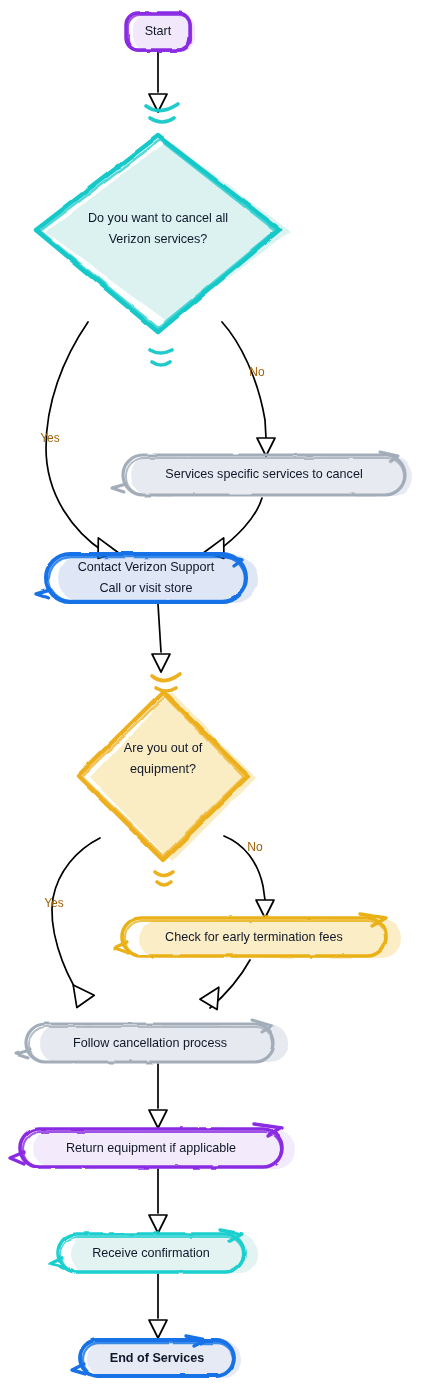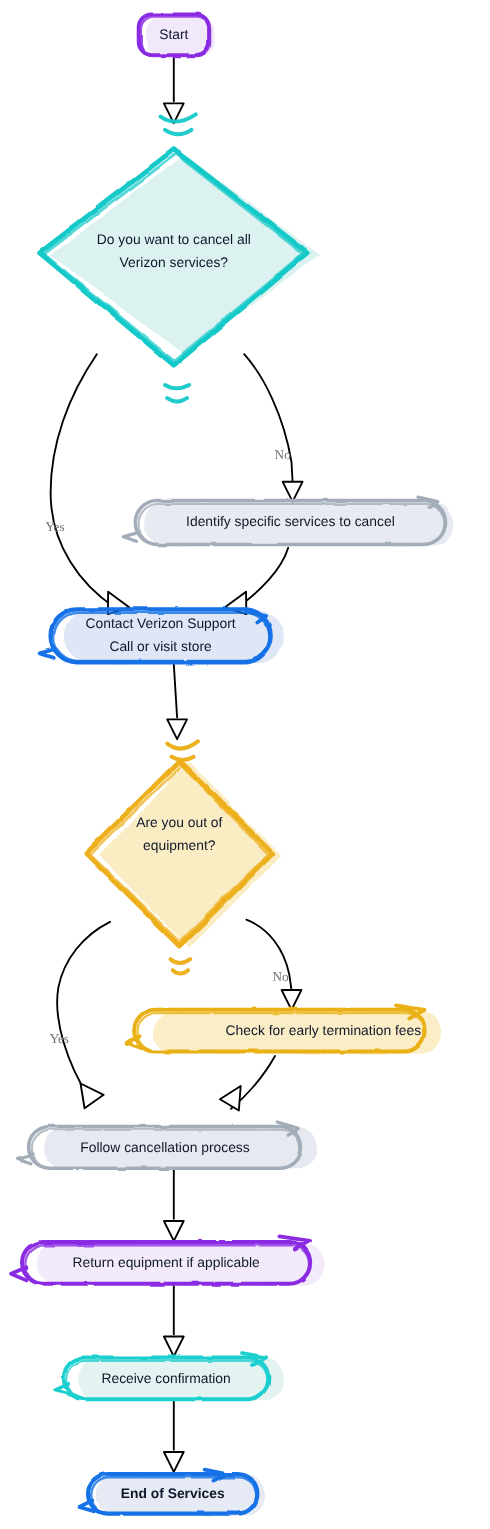--- a/index.html
+++ b/index.html
@@ -31,25 +31,24 @@
     color: #0f172a;
     font-size: 12.6px;
     line-height: 15.5px;
     font-family: "Liberation Sans", sans-serif;
     pointer-events: none;
     white-space: nowrap;
   }
   .node-text.two-line { line-height: 21px; }
   .edge-label {
     position: absolute;
-    color: #737373;
+    color: #a16207;
     font-size: 12px;
-    font-family: Liberation Serif, serif;
+    font-family: Liberation Sans, sans-serif;
     text-align: center;
-    margin-top: 41px;
   }
 </style>
 </head>
 <body>
 
 <div id="canvas">
 
   <svg id="flow-svg" viewBox="0 0 445 1390" xmlns="http://www.w3.org/2000/svg">
     <defs>
       <filter id="rough" x="-25%" y="-40%" width="150%" height="180%">
@@ -192,33 +191,33 @@
     </g>
   </svg>
 
   <div class="node-text" style="left:126px; top:24px; width:64px;">Start</div>
 
   <div class="node-text two-line" style="left:36px; top:208px; width:244px;">
     <div>Do you want to cancel all</div>
     <div>Verizon services?</div>
   </div>
 
-  <div class="node-text" style="left:123px; top:467px; width:282px;">Identify specific services to cancel</div>
+  <div class="node-text" style="left:123px; top:467px; width:282px;">Services specific services to cancel</div>
 
   <div class="node-text two-line" style="left:46px; top:557px; width:200px;">
     <div>Contact Verizon Support</div>
     <div>Call or visit store</div>
   </div>
 
   <div class="node-text two-line" style="left:78px; top:738px; width:170px;">
     <div>Are you out of</div>
     <div>equipment?</div>
   </div>
 
-  <div class="node-text" style="left:122px; top:930px; width:264px;padding-left:40px;">Check for early termination fees</div>
+  <div class="node-text" style="left:122px; top:930px; width:264px;">Check for early termination fees</div>
 
   <div class="node-text" style="left:26px; top:1036px; width:248px;">Follow cancellation process</div>
 
   <div class="node-text" style="left:20px; top:1141px; width:262px;">Return equipment if applicable</div>
 
   <div class="node-text" style="left:58px; top:1246px; width:186px;">Receive confirmation</div>
 
   <div class="node-text" style="left:80px; top:1351px; width:154px;font-weight:bold;">End of Services</div>
 
   <div class="edge-label" style="left:30px; top:431px; width:40px;">Yes</div>

